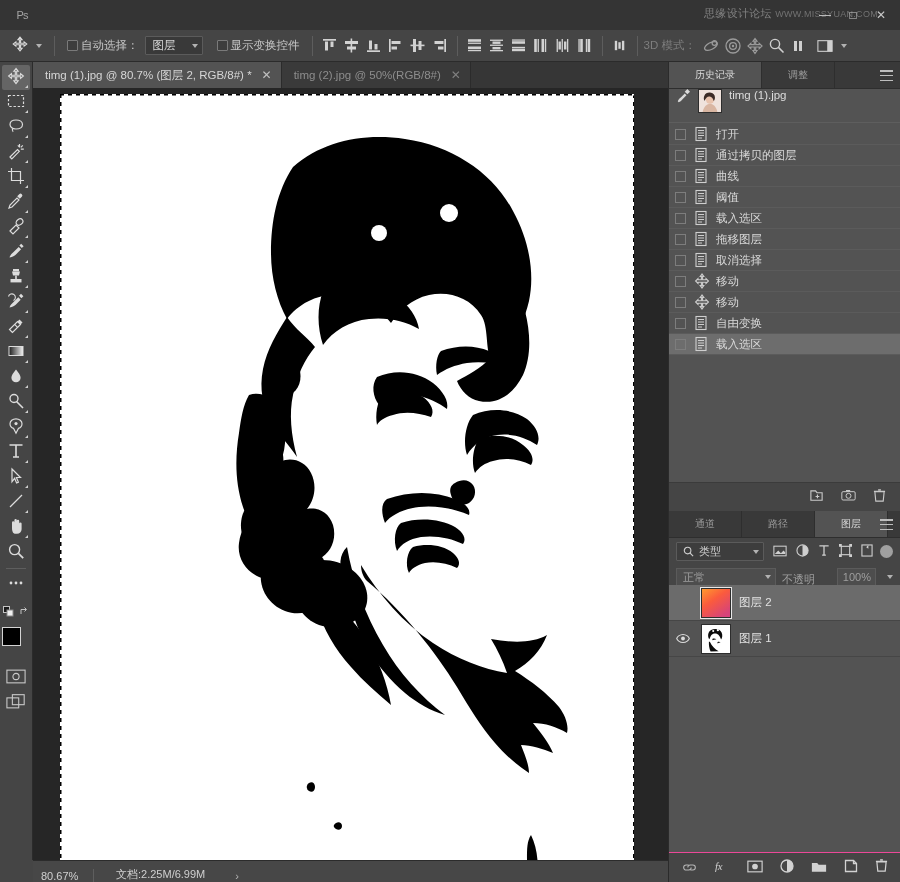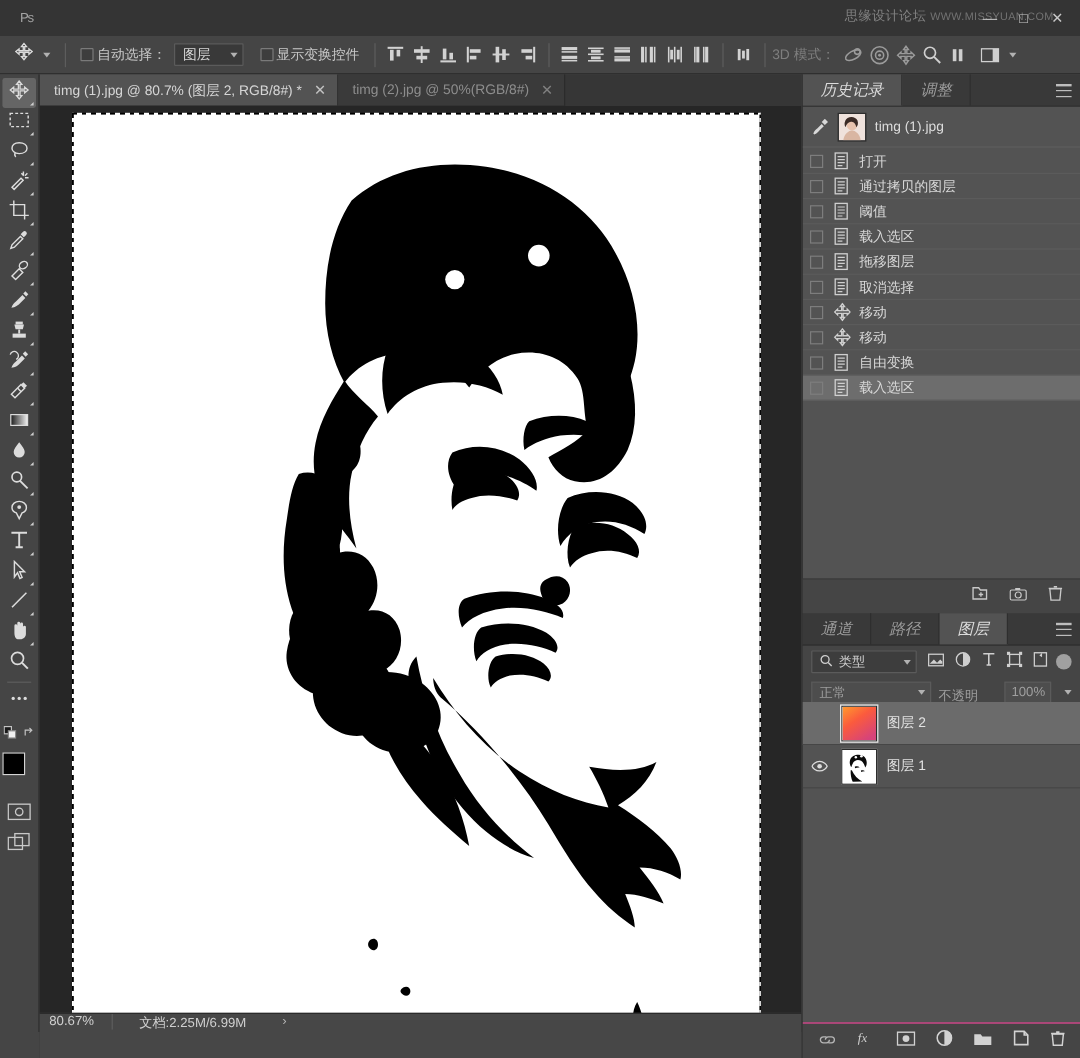--- a/index.html
+++ b/index.html
@@ -124,54 +124,54 @@
       repeating-linear-gradient(180deg, #000 0 4px, #fff 4px 8px);
     background-size: 100% 1.5px, 100% 1.5px, 1.5px 100%, 1.5px 100%;
     background-position: 0 0, 0 100%, 0 0, 100% 0;
     background-repeat: no-repeat;
   }
   .portrait { position: absolute; inset: 0; }
   .portrait svg { display: block; width: 100%; height: 100%; }
 
   
   .statusbar {
-    position: absolute; left: 33px; bottom: 0; width: 635px; height: 38px;
+    position: absolute; left: 33px; bottom: 0; width: 635px; height: 22px;
     background: #474747; border-top: 1px solid #2b2b2b;
-    display: flex; align-items: flex-start; font-size: 11px; color: #d0d0d0;
+    display: flex; align-items: flex-end; font-size: 11px; color: #d0d0d0;
   }
   .sb-zoom { width: 60px; padding-left: 8px; }
   .sb-sep { width: 1px; height: 13px; background: #5e5e5e; }
   .sb-doc { padding-left: 22px; }
   .sb-arrow { margin-left: 30px; color: #b5b5b5; font-size: 11px; }
   .sb-left-pad { position: absolute; left: 0; bottom: 0; width: 33px; height: 22px; background: #454545; }
 
   
   .panels {
     position: absolute; right: 0; top: 62px; width: 232px; bottom: 0;
     background: #454545; border-left: 1px solid #2b2b2b;
   }
   .panel-tabs {
     height: 27px; background: #393939; display: flex; align-items: stretch;
     position: relative; border-bottom: 1px solid #2e2e2e;
   }
   .ptab {
-    display: flex; align-items: center; padding: 0 15px; font-size: 13px;
-    color: #9c9c9c; border-right: 1px solid #2e2e2e; font-style: italic;
+    display: flex; align-items: center; padding: 0 26px; font-size: 10px;
+    color: #9c9c9c; border-right: 1px solid #2e2e2e;
   }
   .ptab.active { background: #535353; color: #dcdcdc; }
   .panel-menu {
     position: absolute; right: 7px; top: 8px; width: 13px; height: 11px;
     display: flex; flex-direction: column; justify-content: space-between;
   }
   .panel-menu i { display: block; height: 1.5px; background: #bdbdbd; }
 
   
   .history { position: absolute; left: 0; top: 27px; right: 0; height: 422px; background: #535353; }
   .hist-snapshot {
-    height: 34px; display: flex; align-items: center; gap: 7px; padding: 0 6px;
+    height: 34px; display: flex; align-items: flex-start; gap: 7px; padding: 0 6px;
     border-bottom: 1px solid #5e5e5e;
   }
   .hist-brushicon { width: 16px; display: flex; justify-content: center; }
   .hist-thumb {
     width: 24px; height: 24px; border: 1px solid #2d2d2d; overflow: hidden; flex: none;
   }
   .hist-thumb svg, .lay-thumb svg { display: block; width: 100%; height: 100%; }
   .hist-name { color: #dcdcdc; font-size: 11.5px; }
   .hist-list { position: absolute; left: 0; top: 35px; right: 0; bottom: 30px; overflow: hidden; }
   .hist-row {
@@ -770,20 +770,30 @@
           </div>
           <div class="hist-row">
             <span class="hist-box"></span>
             <span class="hist-icon">
               <svg width="14" height="16" viewBox="0 0 14 16">
                 <rect x="2" y="1.5" width="10" height="13" fill="none" stroke="#cfcfcf" stroke-width="1.1"></rect>
                 <path d="M4 4.5h6M4 7h6M4 9.5h6M4 12h4" stroke="#cfcfcf" stroke-width="1"></path>
               </svg>
             </span>
             <span class="hist-label">通过拷贝的图层</span>
+          </div>
+          <div class="hist-row">
+            <span class="hist-box"></span>
+            <span class="hist-icon">
+              <svg width="14" height="16" viewBox="0 0 14 16">
+                <rect x="2" y="1.5" width="10" height="13" fill="none" stroke="#cfcfcf" stroke-width="1.1"></rect>
+                <path d="M4 4.5h6M4 7h6M4 9.5h6M4 12h4" stroke="#cfcfcf" stroke-width="1"></path>
+              </svg>
+            </span>
+            <span class="hist-label">曲线</span>
           </div>
           <div class="hist-row">
             <span class="hist-box"></span>
             <span class="hist-icon">
               <svg width="14" height="16" viewBox="0 0 14 16">
                 <rect x="2" y="1.5" width="10" height="13" fill="none" stroke="#cfcfcf" stroke-width="1.1"></rect>
                 <path d="M4 4.5h6M4 7h6M4 9.5h6M4 12h4" stroke="#cfcfcf" stroke-width="1"></path>
               </svg>
             </span>
             <span class="hist-label">阈值</span>

